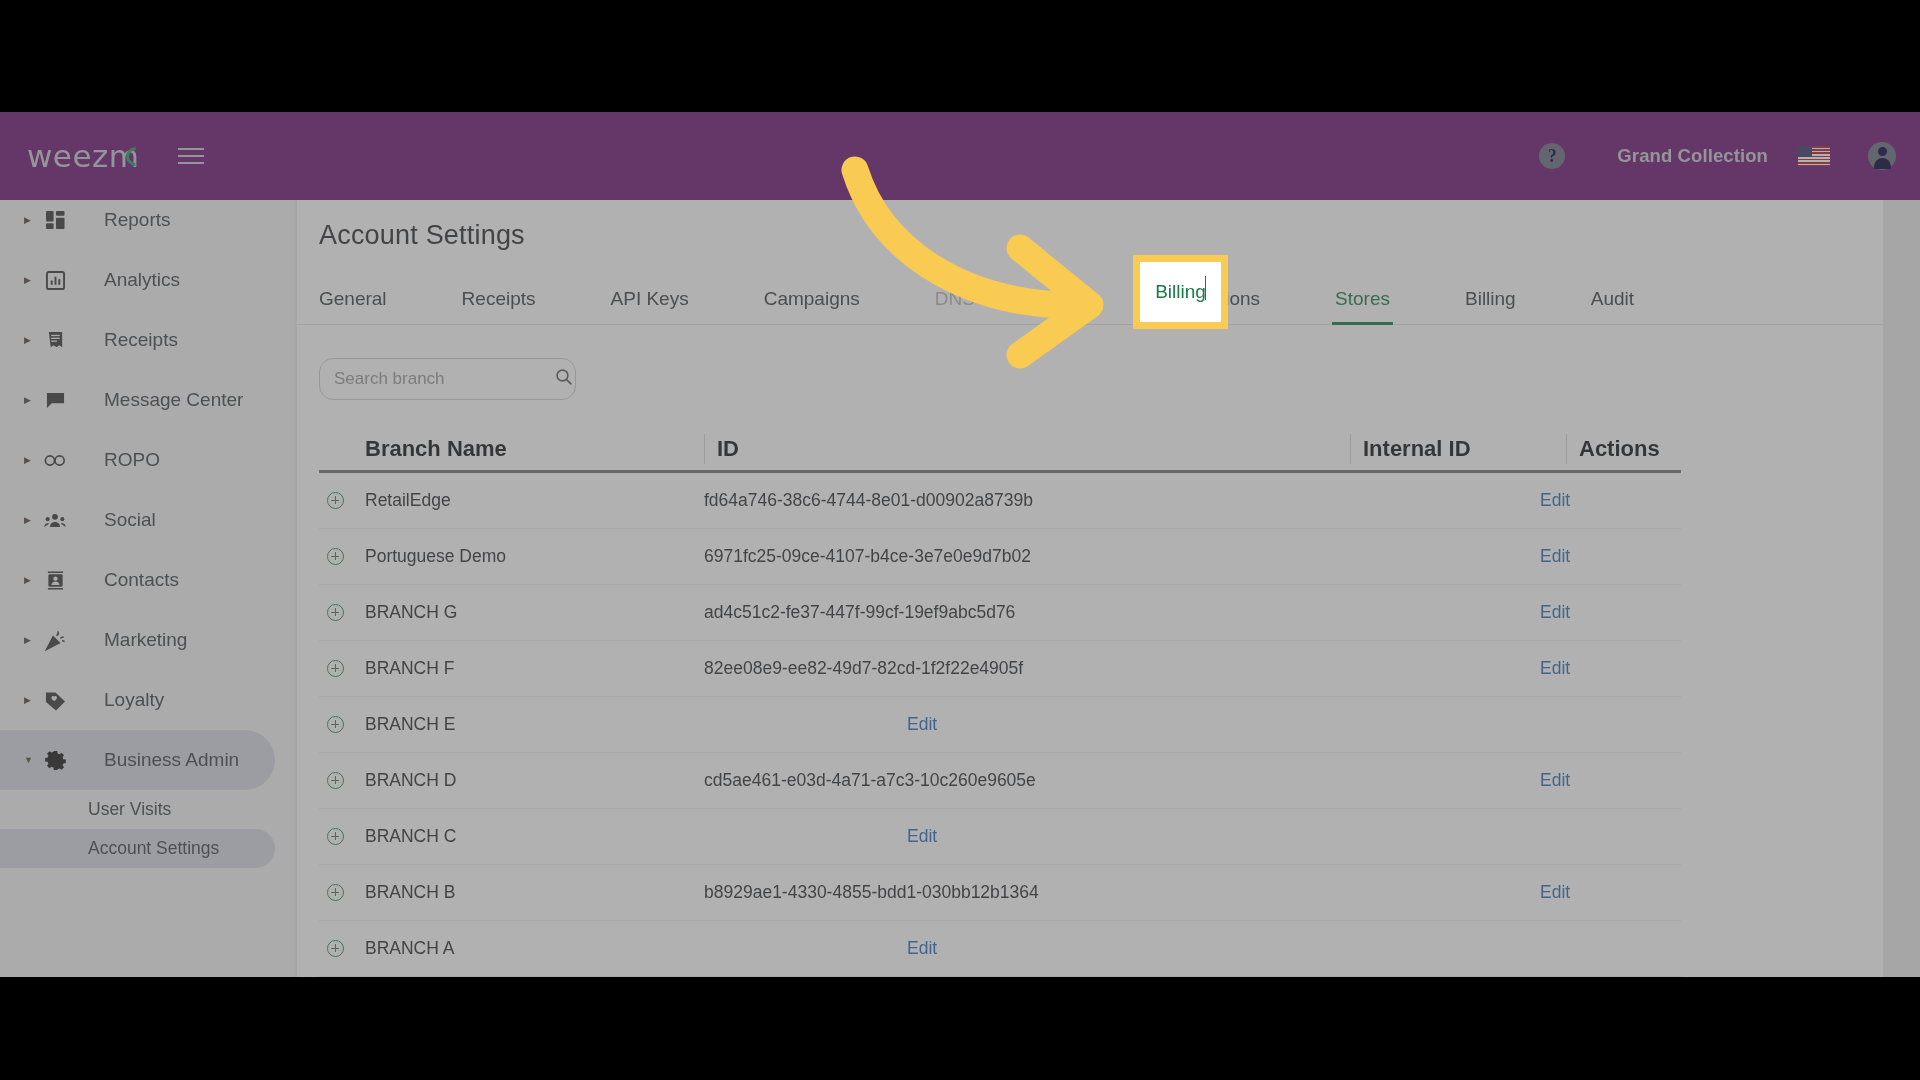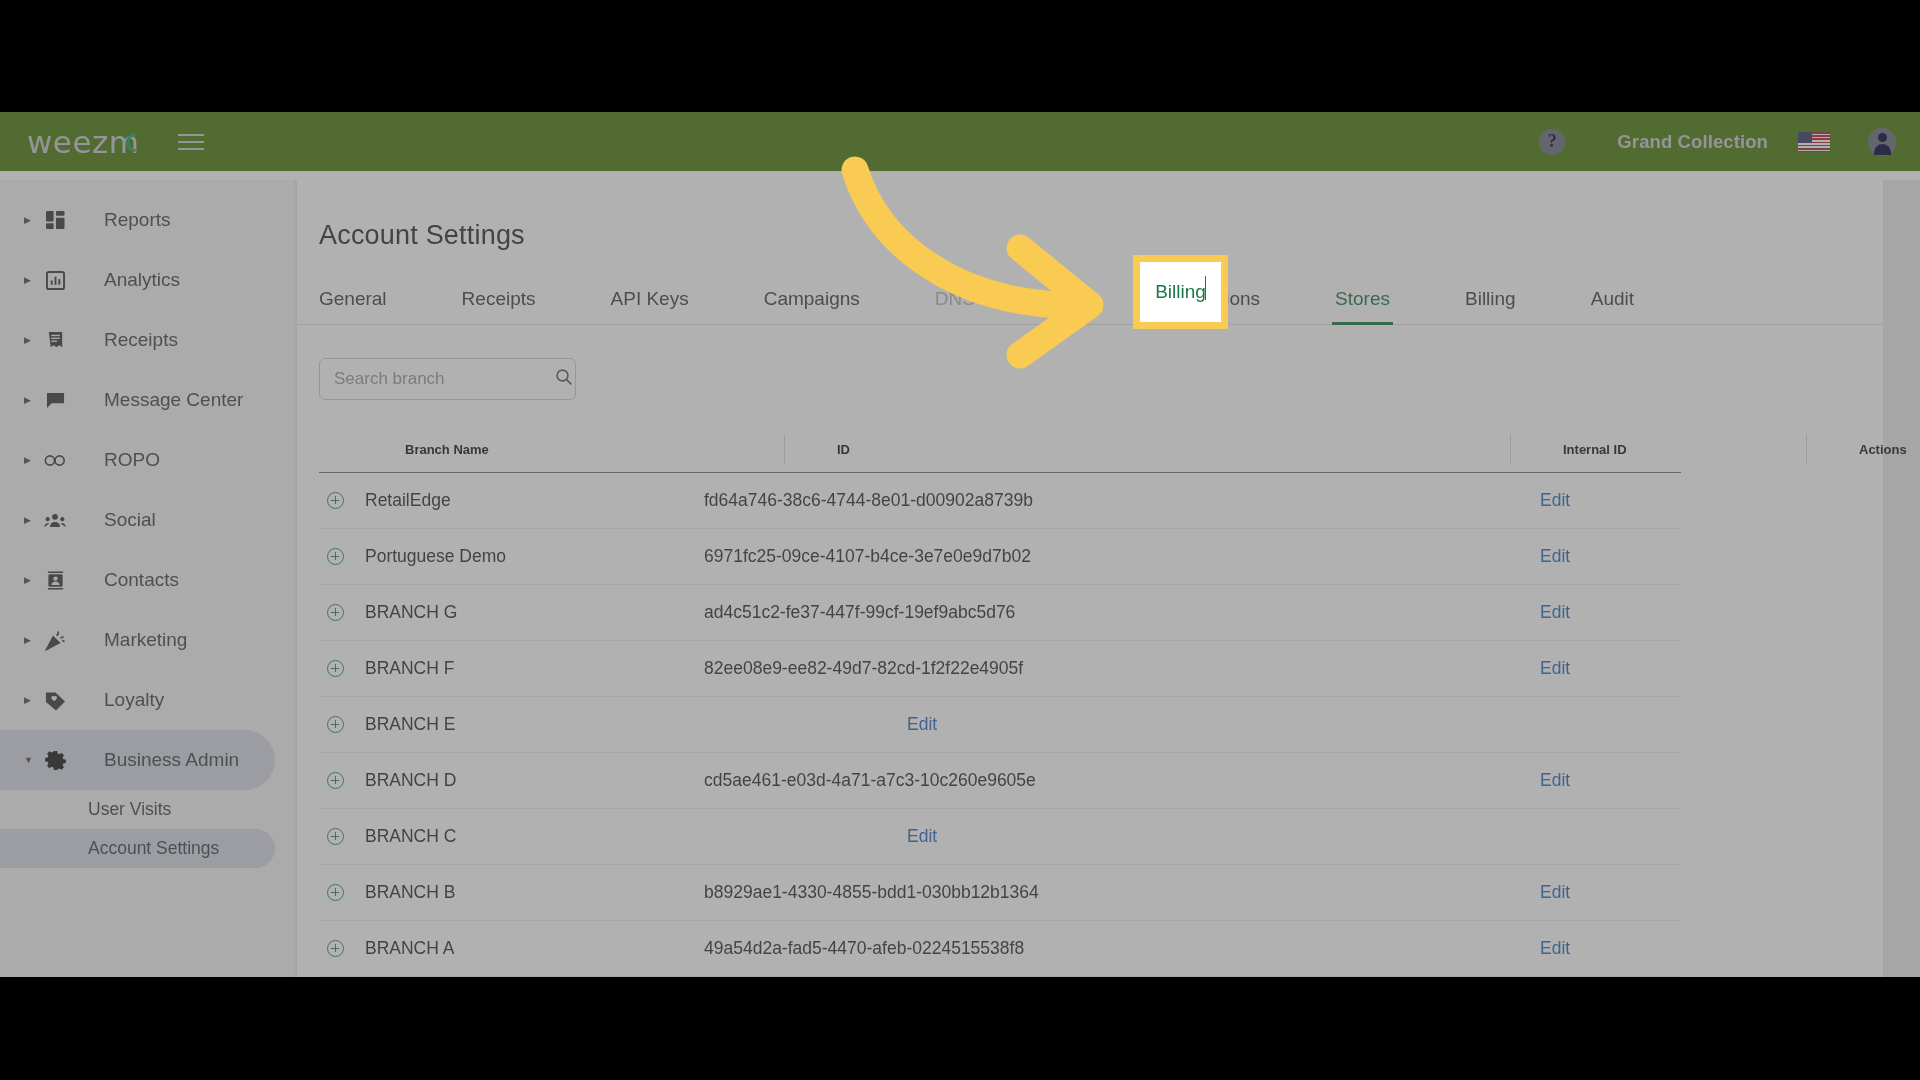--- a/index.html
+++ b/index.html
@@ -34,22 +34,22 @@
     width: 1920px; height: 865px;
     background: rgba(90,90,90,0.47);
     pointer-events: none;
     z-index: 40;
   }
 
   
   #navbar {
     position: absolute;
     left: 0; top: 0;
-    width: 1920px; height: 59px;
-    background: #4d7c0f;
+    width: 1920px; height: 88px;
+    background: #701a75;
     display: flex;
     align-items: center;
     z-index: 20;
   }
   .logo-wrap {
     margin-left: 27px;
     display: flex;
     align-items: baseline;
     height: 68px;
   }
@@ -247,21 +247,21 @@
     left: -3px; right: -3px; bottom: -1px;
     height: 3px; background: #1b7a47;
   }
   .tab:last-child { margin-right: 0; }
 
   
   #search-box {
     margin: 33px 0 0 22px;
     width: 257px; height: 42px;
     border: 1px solid #cfcfcf;
-    border-radius: 6px;
+    border-radius: 14px;
     display: flex; align-items: center;
     padding: 0 12px 0 14px;
     background: #fff;
   }
   #search-input {
     border: none; outline: none;
     font-size: 17px;
     color: #3f4246;
     flex: 1;
     background: transparent;
@@ -276,24 +276,23 @@
     width: 1362px;
   }
   .t-row {
     display: flex;
     align-items: center;
     border-bottom: 1px solid #ececec;
   }
   .t-head {
     height: 46px;
     font-weight: bold;
-    font-size: 13px;
+    font-size: 22px;
     color: #16181c;
-    border-bottom: 1px solid #737373;
-    gap: 40px;
+    border-bottom: 3px solid #737373;
   }
   .t-body-row { height: 56px; font-size: 17.5px; color: #2f3033; }
   .c-expand { flex: 0 0 46px; display:flex; align-items:center; justify-content:flex-start; padding-left: 8px;}
   .c-name   { flex: 0 0 339px; }
   .c-id     { flex: 0 0 633px; }
   .c-iid    { flex: 0 0 203px; }
   .c-act    { flex: 0 0 141px; }
   .t-head .c-name { padding-left: 0; }
   .plus-circle {
     width: 17px; height: 17px;
@@ -618,21 +617,20 @@
             <div class="c-id">b8929ae1-4330-4855-bdd1-030bb12b1364</div>
             <div class="c-iid"></div>
             <div class="c-act"><span class="edit-link">Edit</span></div>
           </div>
 
           <div class="t-row t-body-row">
             <div class="c-expand">
                 <span class="plus-circle"></span>
               </div>
             <div class="c-name">BRANCH A</div>
-            <div class="c-id">49a54d2a-fad5-4470-afeb-0224515538f8</div>
             <div class="c-iid"></div>
             <div class="c-act"><span class="edit-link">Edit</span></div>
           </div>
 
         </div>
       </div>
     </div>
   </div>
 
   <div id="dimmer"></div>

